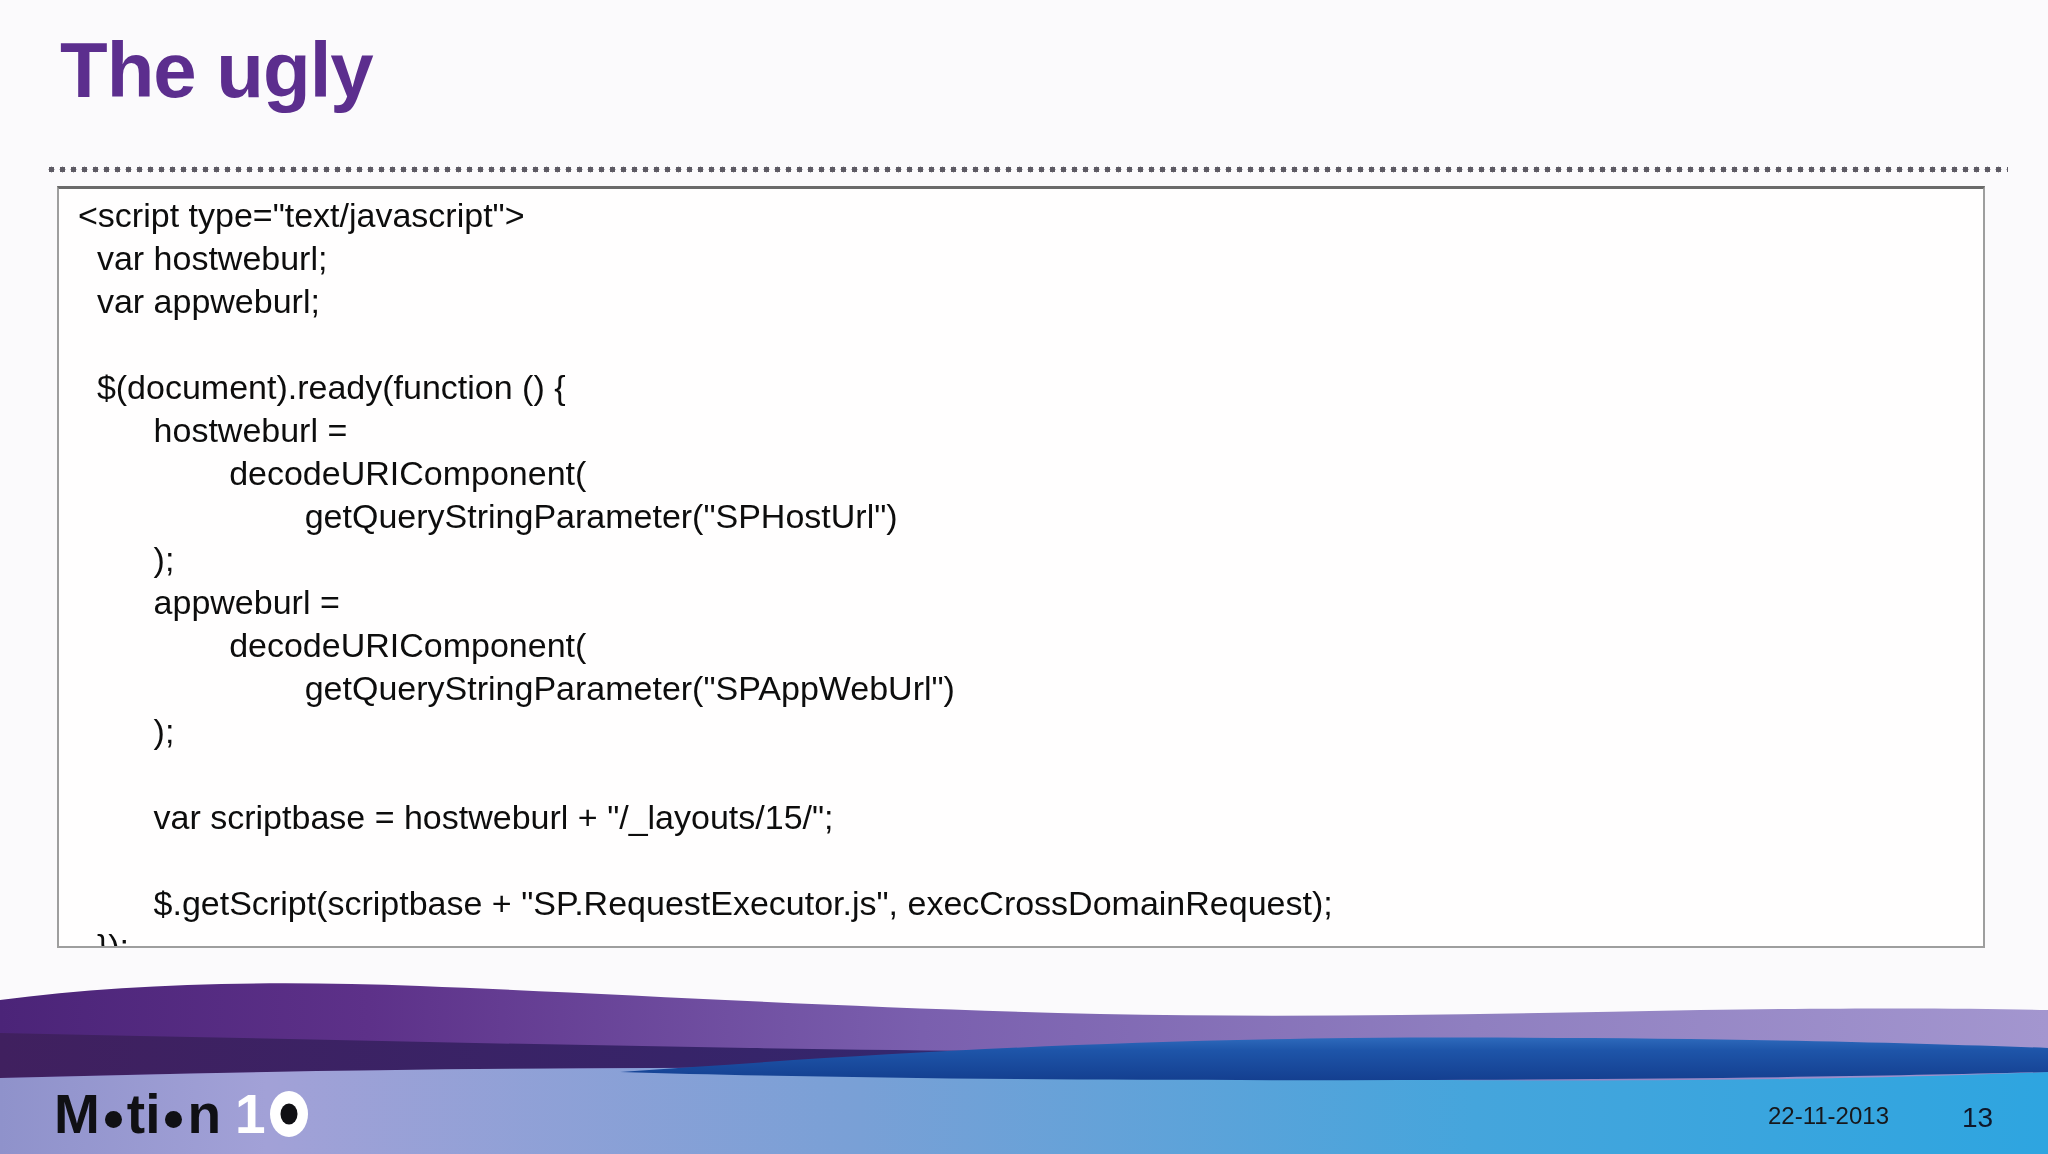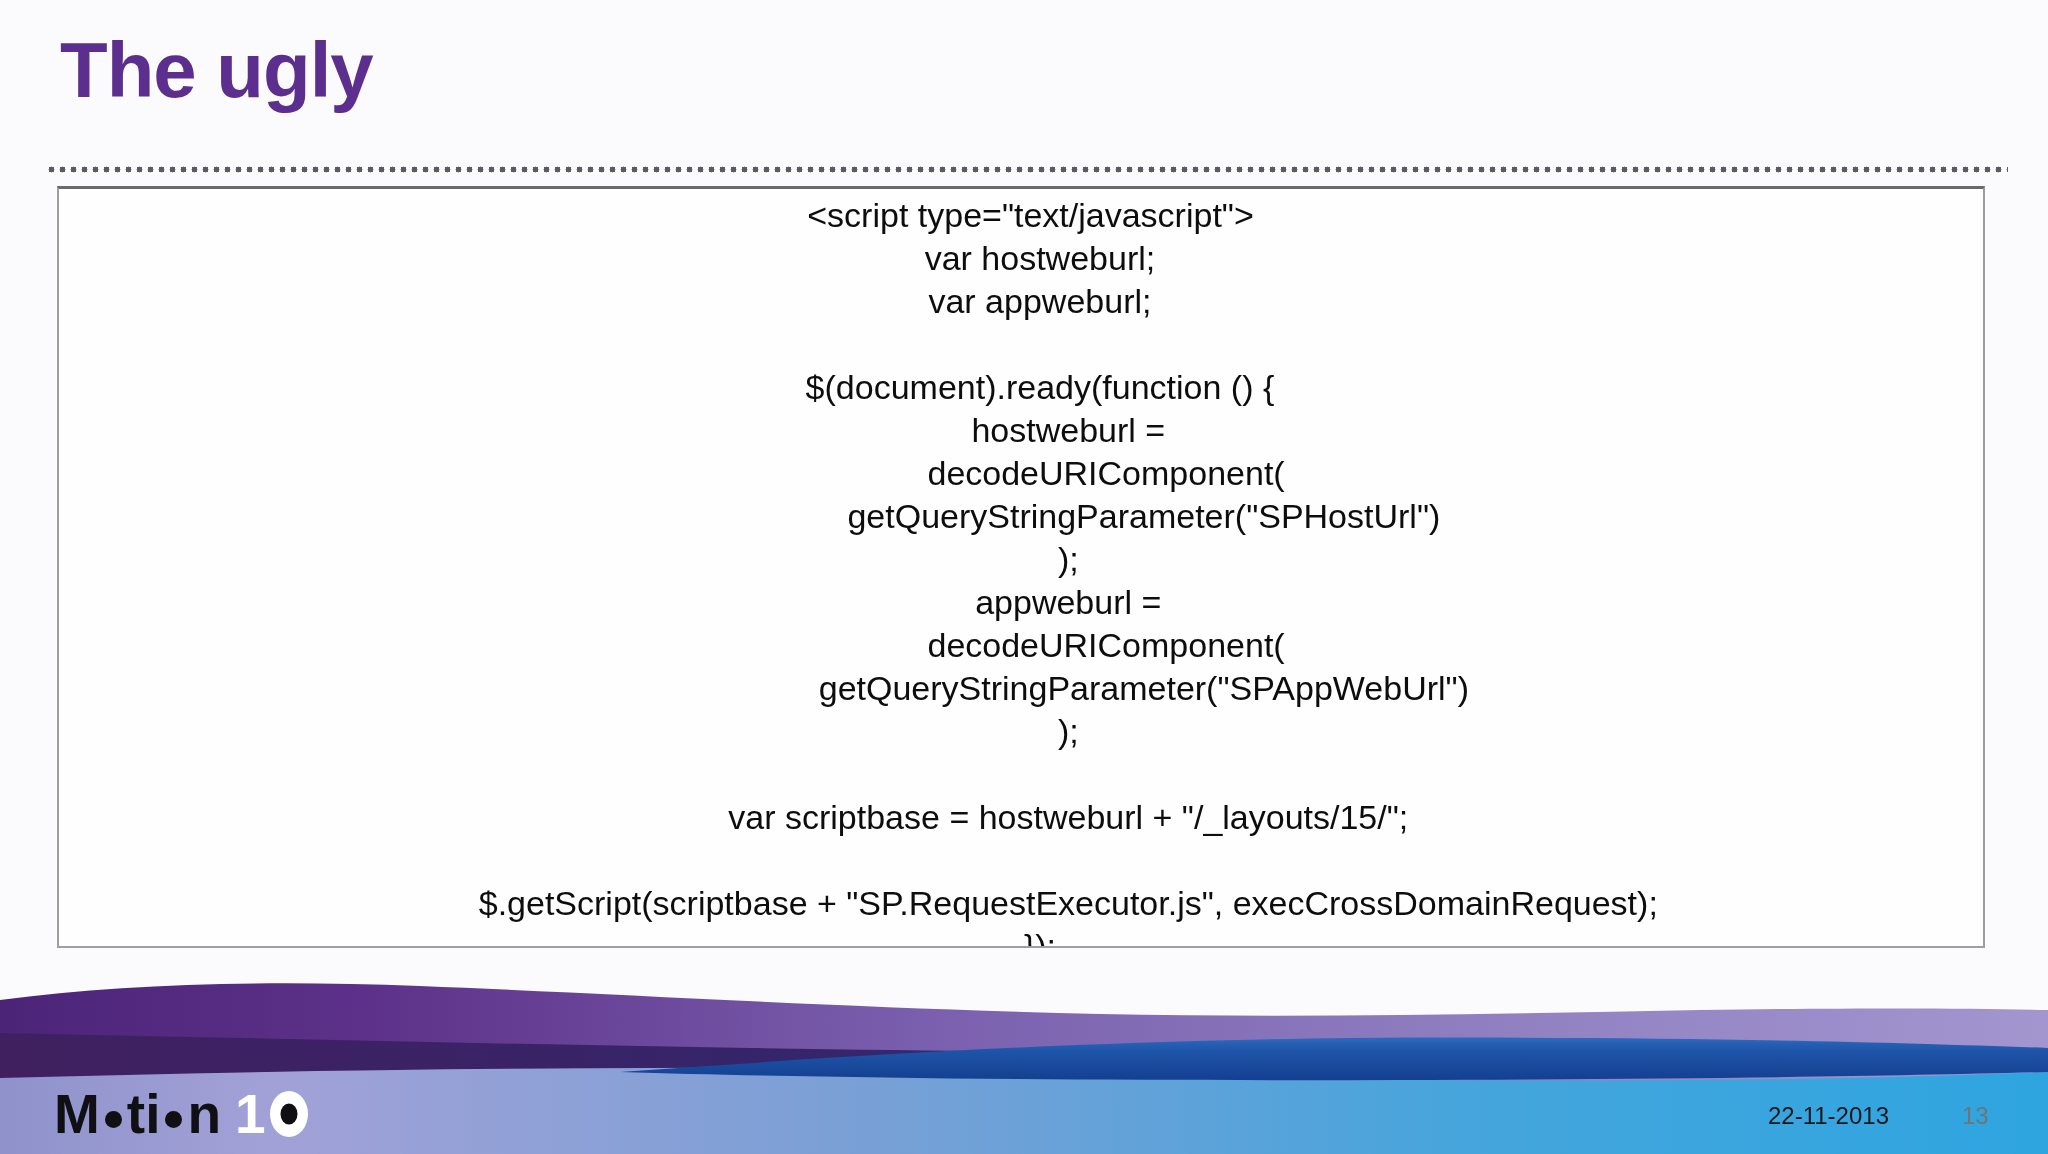--- a/index.html
+++ b/index.html
@@ -1,18 +1,18 @@
 <!DOCTYPE html>
 <html><head>
 <meta charset="utf-8">
 <style>
   html,body{margin:0;padding:0;background:#e8e8e8;}
   .slide{
     position:relative;width:2048px;height:1154px;overflow:hidden;
-    background:#fbfafc;font-family:"Liberation Sans",sans-serif;text-align:center;
+    background:#fbfafc;font-family:"Liberation Sans",sans-serif;
   }
   .title{
     position:absolute;left:60px;top:28px;
     font-size:78px;font-weight:bold;color:#5c2e8e;
     letter-spacing:-1px;line-height:1.1;
   }
   .dots{
     position:absolute;left:46px;top:166px;width:1962px;height:7px;
     background-image:radial-gradient(circle 3.2px at 50% 50%, #5d5a64 90%, rgba(93,90,100,0) 96%);
     background-size:11px 7px;background-repeat:repeat-x;
@@ -53,21 +53,21 @@
   .lg-zero-hole{
     position:absolute;left:50%;top:50%;width:17px;height:21px;
     transform:translate(-50%,-50%);background:#101014;border-radius:50%;
   }
   .fdate{
     position:absolute;left:1768px;top:1102px;
     font-size:24px;color:#17171b;
   }
   .fpage{
     position:absolute;left:1962px;top:1102px;
-    font-size:24px;color:#737373;
+    font-size:28px;color:#0f172a;
   }
 </style>
 </head>
 <body>
 
 <div class="slide">
 
   <div class="title">The ugly</div>
 
   <div class="dots"></div>

